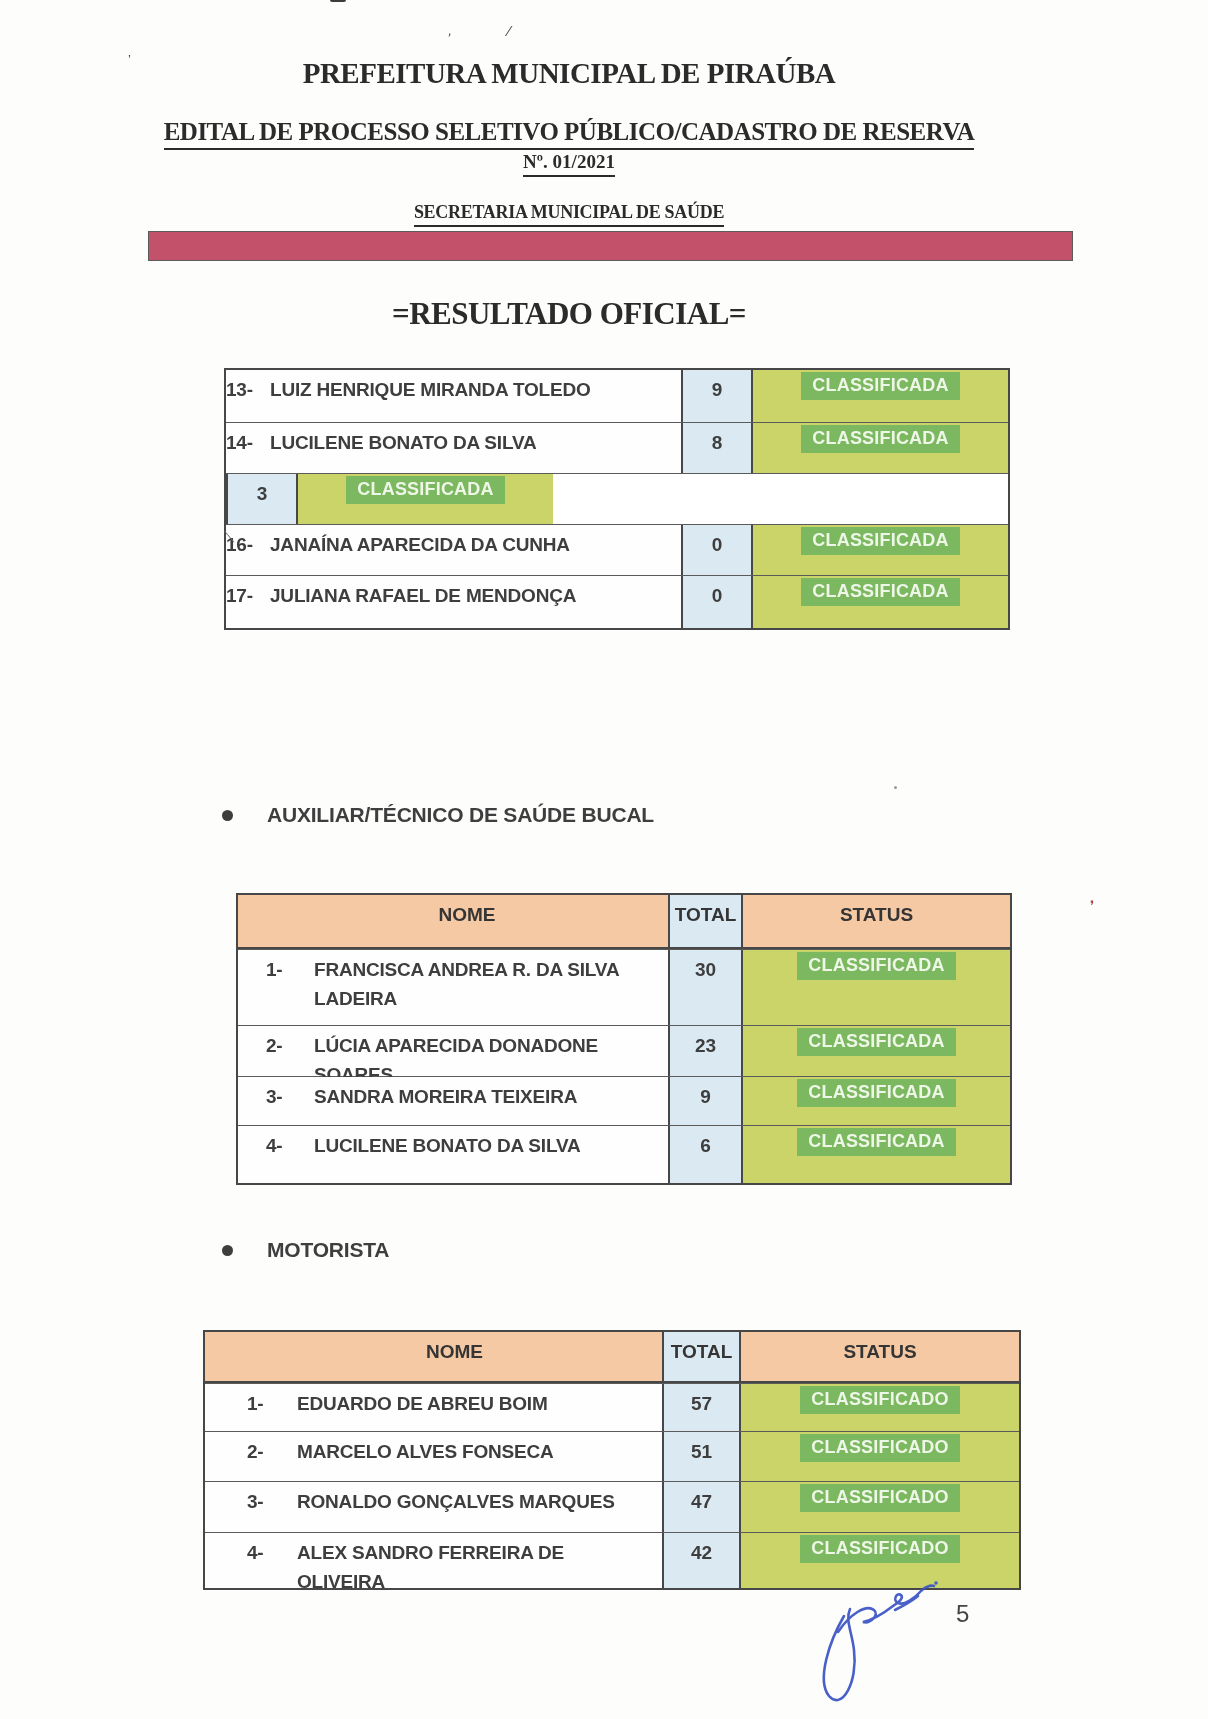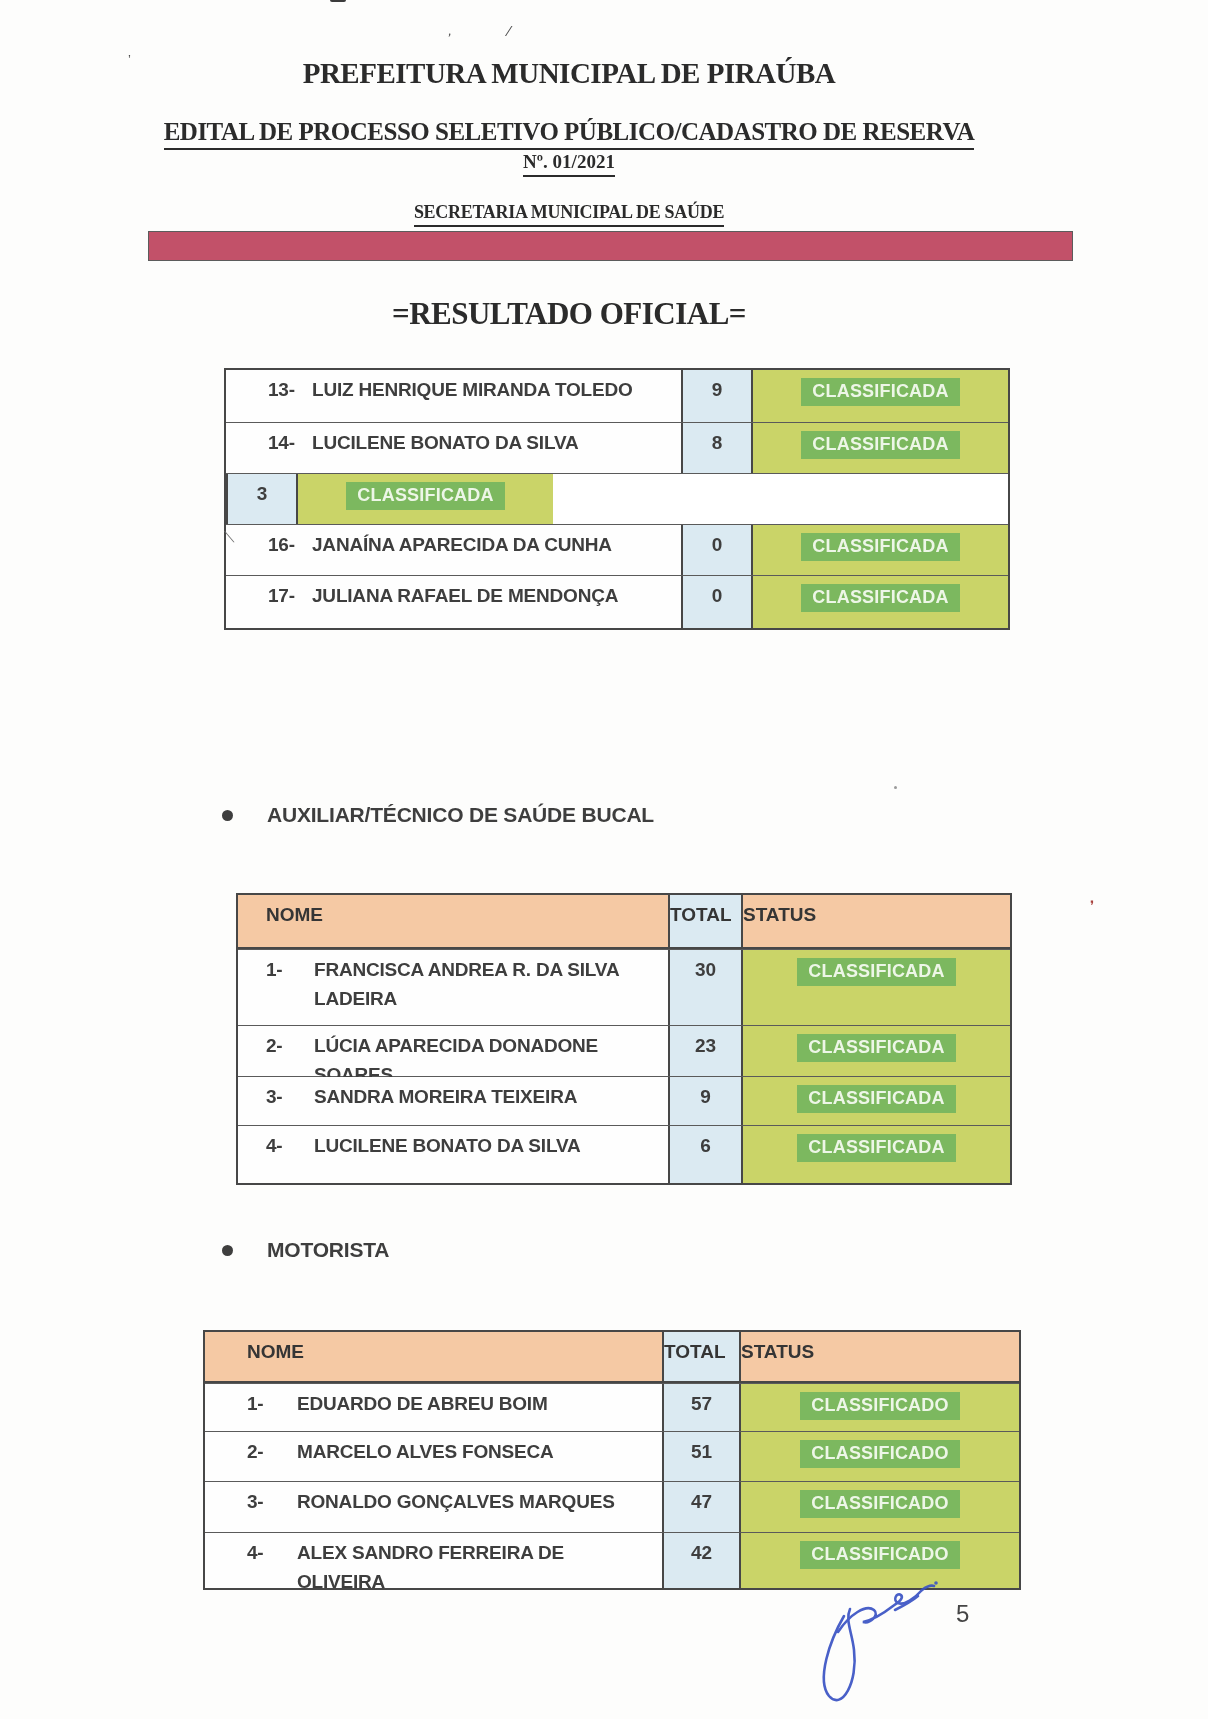--- a/index.html
+++ b/index.html
@@ -27,33 +27,33 @@
   #sec-bucal     { left:222px; top:803px; }
   #sec-motorista { left:222px; top:1238px; }
   
   .tbl { position:absolute; border:2px solid #474747; background:#fff; }
   .trow, .thead { display:flex; }
   .trow + .trow, .thead + .trow { border-top:1px solid #5a5a5a; }
   .cell { flex:none; }
   .cell.name   { background:#fefefe; display:flex; align-items:flex-start; padding-top:9px; }
   .cell.total  { background:#dbeaf2; border-left:2px solid #474747; border-right:2px solid #474747;
                  text-align:center; padding-top:9px; font-weight:bold; font-size:19px; }
-  .cell.status { background:#cad468; text-align:center; padding-top:8px; }
-  .thead .cell { text-align:left; font-weight:bold; font-size:19px; padding-top:9px; color:#353535; }
+  .cell.status { background:#cad468; text-align:center; padding-top:2px; }
+  .thead .cell { text-align:center; font-weight:bold; font-size:19px; padding-top:9px; color:#353535; }
   .thead .h-nome, .thead .h-status { background:#f5c9a4; }
   .thead .h-total { background:#dbeaf2; border-left:2px solid #474747; border-right:2px solid #474747; }
   .thead { border-bottom:2px solid #474747; }
   .num { flex:none; font-weight:bold; font-size:19px; letter-spacing:-0.2px; }
   .nm  { font-weight:bold; font-size:19px; letter-spacing:-0.2px; line-height:29px; margin-top:-4px; padding-right:8px; }
   .num { line-height:29px; margin-top:-4px; }
   .badge { display:inline-block; background:#7cb85f; color:#edf6e7; font-weight:bold;
            font-size:18px; letter-spacing:0.2px; padding:3px 11px 4px; }
   
   #t1 { left:224px; top:368px; width:786px; }
-  #t1 .cell.name   { width:455px; padding-left:42px; }
+  #t1 .cell.name   { width:455px; }
   #t1 .num         { width:44px; }
   #t1 .cell.total  { width:72px; }
   #t1 .cell.status { width:255px; }
   
   #t2 { left:236px; top:893px; width:776px; }
   #t2 .cell.name   { width:430px; padding-left:28px; }
   #t2 .num         { width:48px; }
   #t2 .cell.total  { width:75px; }
   #t2 .cell.status { width:267px; }
   

